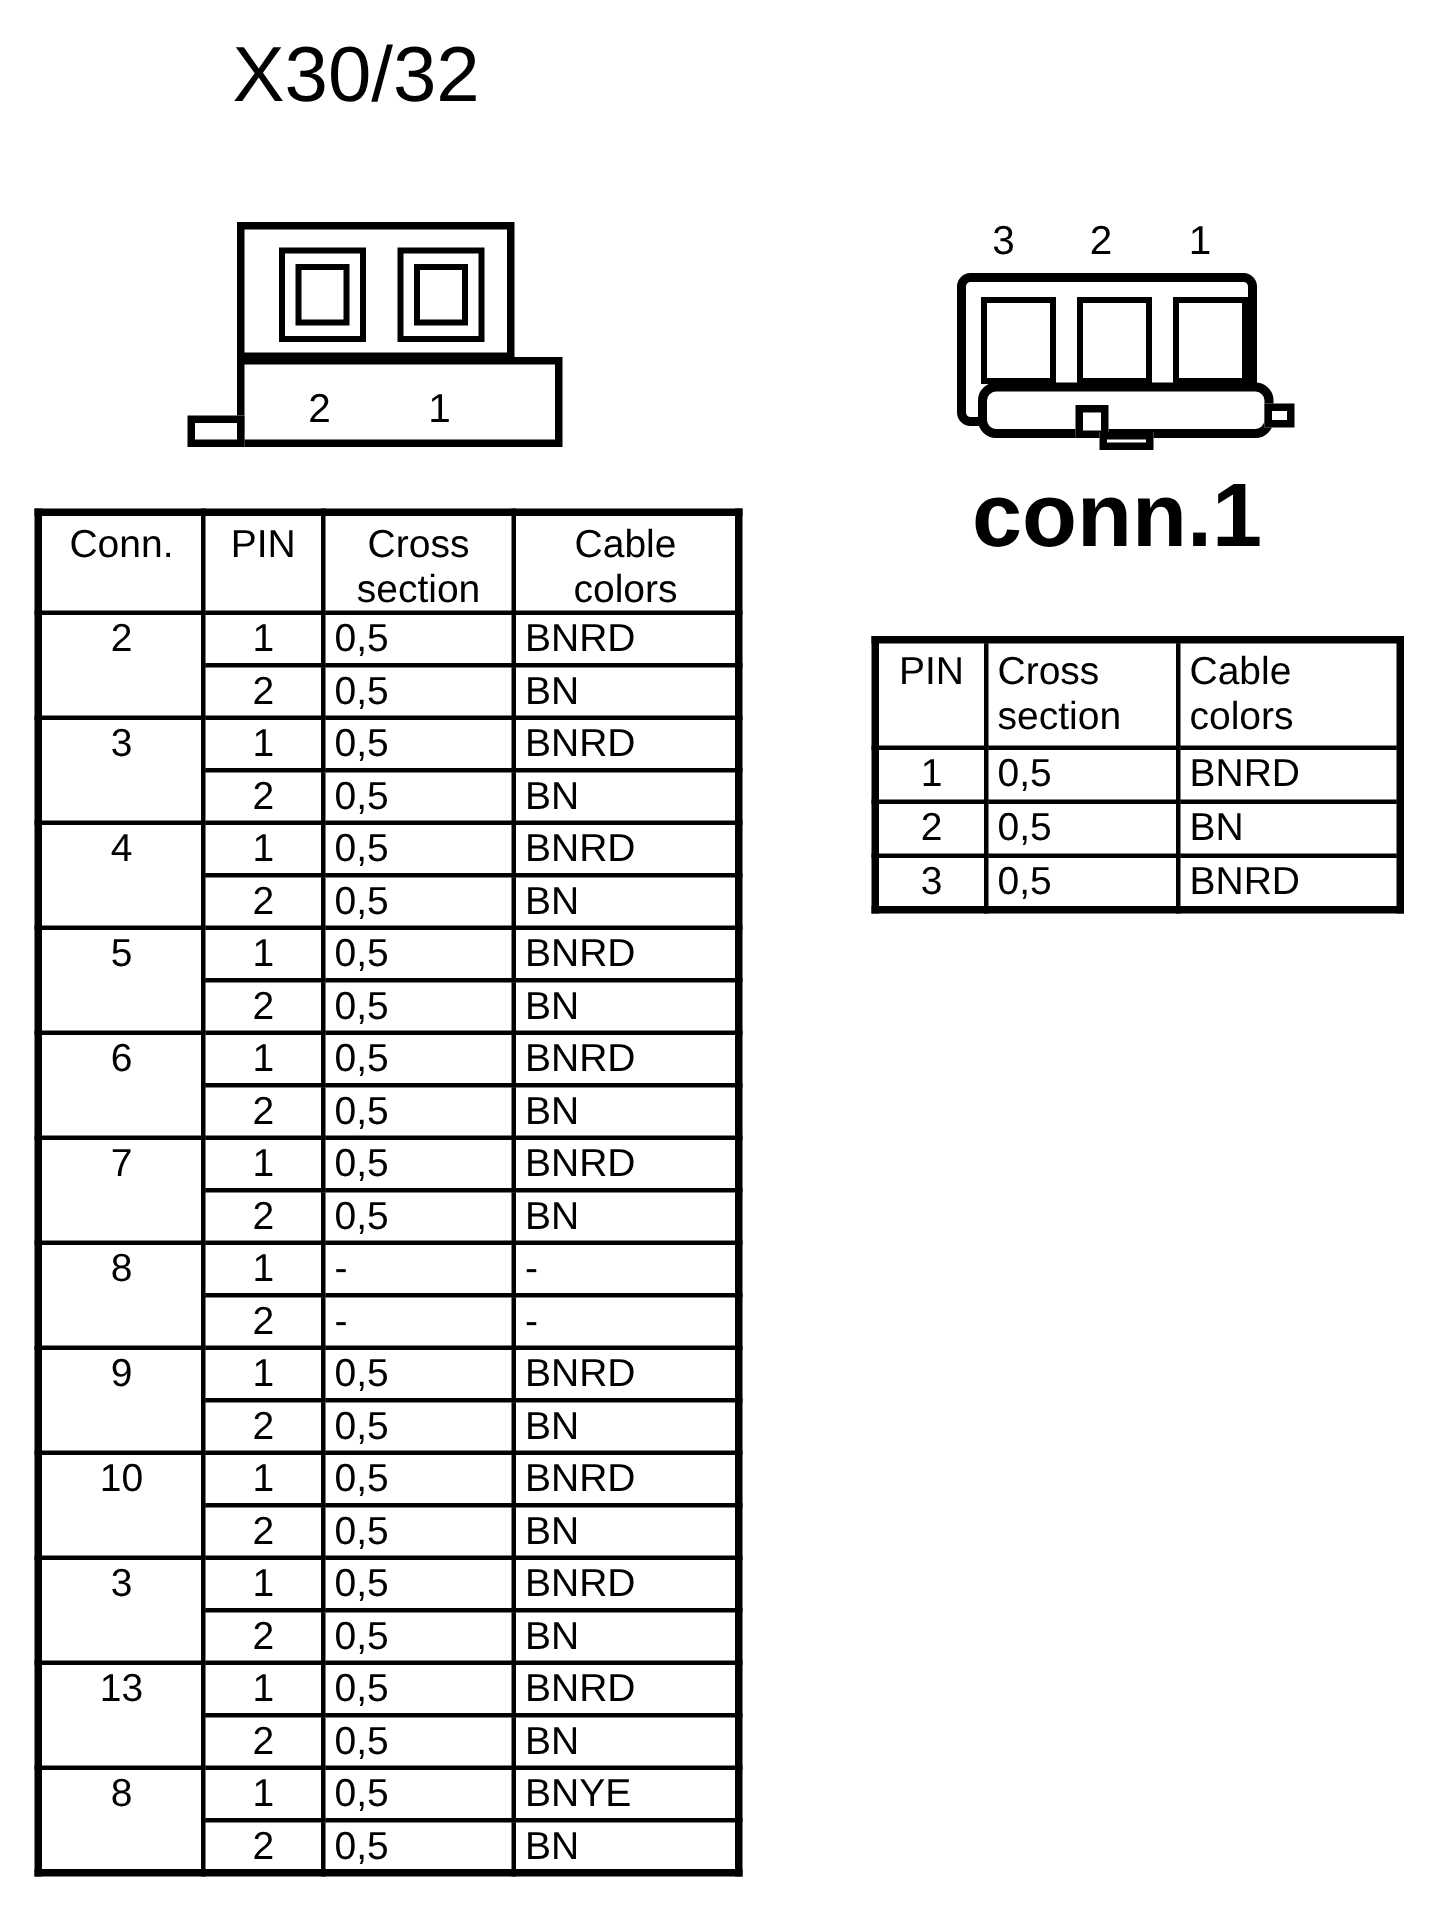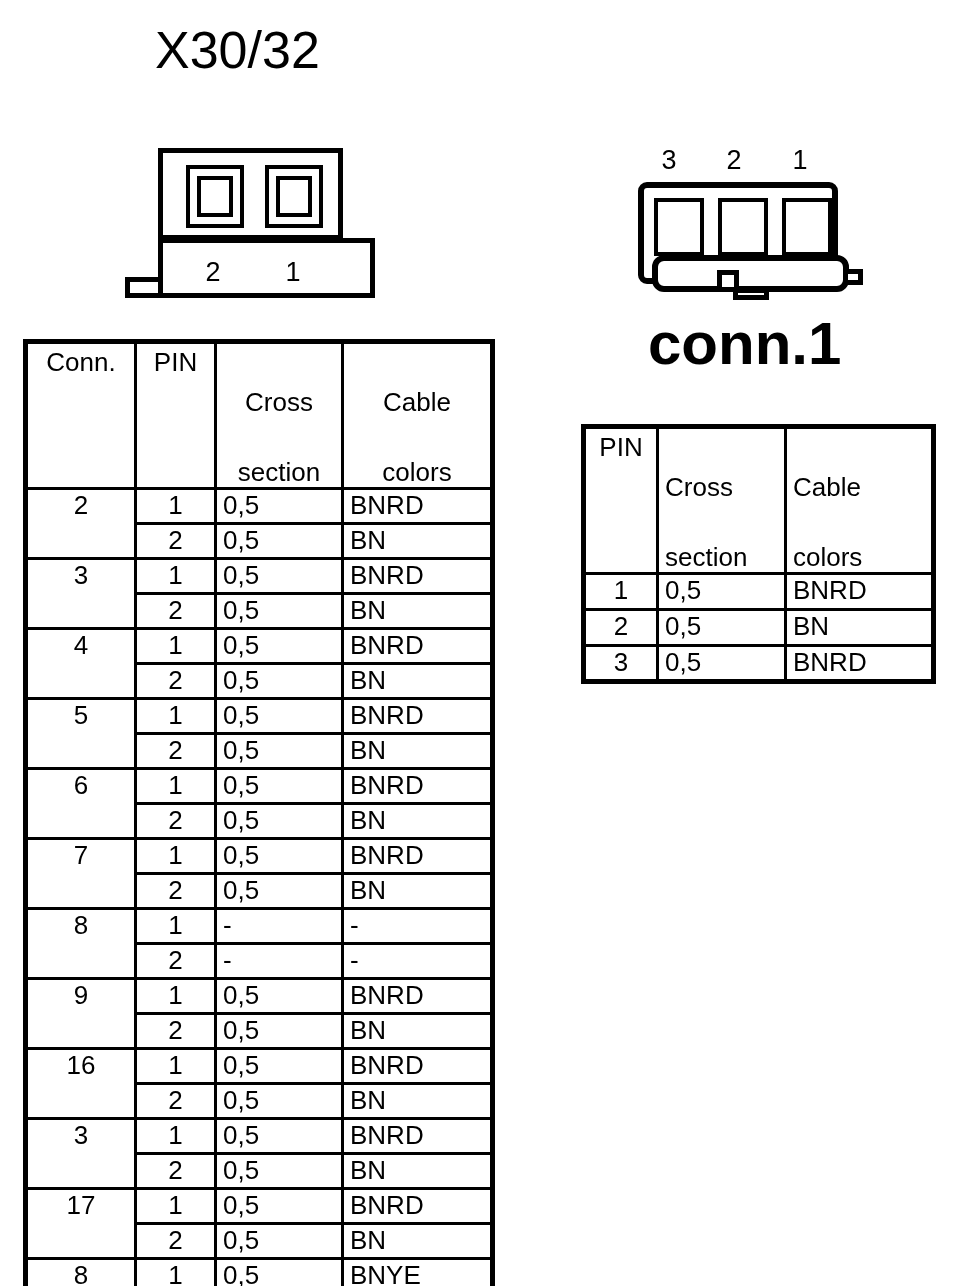--- a/index.html
+++ b/index.html
@@ -109,21 +109,21 @@
   #main-table{ border:5px solid #000; }
   #main-table td{ height:35px; }
 
   #side-table-wrap{ left:581px; top:424px; }
   #side-table{ border:5px solid #000; }
   #side-table td{ height:36px; }
   #side-table .s-pin{ width:74px; text-align:center; }
   #side-table .s-cross{ width:128px; text-align:left; }
   #side-table .s-color{ width:148px; text-align:left; }
   #side-table thead td{ height:72px; }
-  .hdr-line{ display:block;margin-top:40px; }
+  .hdr-line{ display:block; }
 </style>
 </head>
 <body>
 
 <div class="abs" id="page-title">X30/32</div>
 
 <div class="abs" id="left-connector">
   <div class="abs" id="lc-upper-body"></div>
   <div class="abs lc-outer-sq" id="lc-outer-sq-2"></div>
   <div class="abs lc-outer-sq" id="lc-outer-sq-1"></div>
@@ -250,21 +250,21 @@
           <td class="c-pin">1</td>
           <td class="c-cross">0,5</td>
           <td class="c-color">BNRD</td>
         </tr>
         <tr>
           <td class="c-pin">2</td>
           <td class="c-cross">0,5</td>
           <td class="c-color">BN</td>
         </tr>
         <tr>
-          <td class="c-conn" rowspan="2">16</td>
+          <td class="c-conn" rowspan="2">10</td>
           <td class="c-pin">1</td>
           <td class="c-cross">0,5</td>
           <td class="c-color">BNRD</td>
         </tr>
         <tr>
           <td class="c-pin">2</td>
           <td class="c-cross">0,5</td>
           <td class="c-color">BN</td>
         </tr>
         <tr>
@@ -272,21 +272,21 @@
           <td class="c-pin">1</td>
           <td class="c-cross">0,5</td>
           <td class="c-color">BNRD</td>
         </tr>
         <tr>
           <td class="c-pin">2</td>
           <td class="c-cross">0,5</td>
           <td class="c-color">BN</td>
         </tr>
         <tr>
-          <td class="c-conn" rowspan="2">17</td>
+          <td class="c-conn" rowspan="2">13</td>
           <td class="c-pin">1</td>
           <td class="c-cross">0,5</td>
           <td class="c-color">BNRD</td>
         </tr>
         <tr>
           <td class="c-pin">2</td>
           <td class="c-cross">0,5</td>
           <td class="c-color">BN</td>
         </tr>
         <tr>

